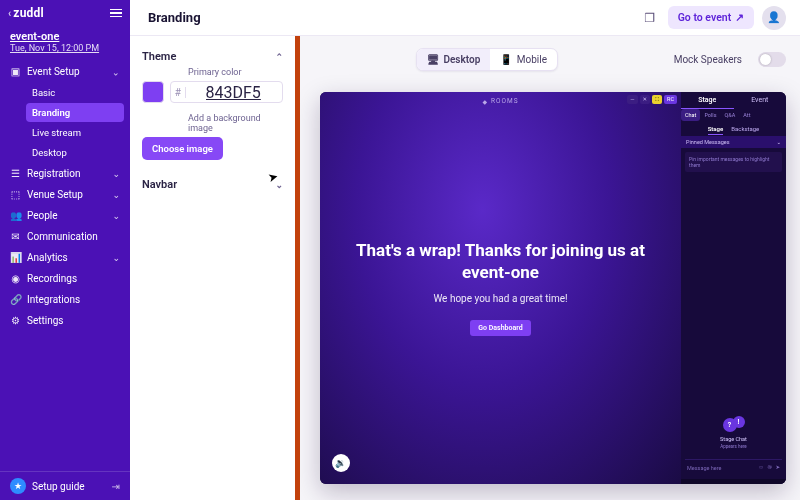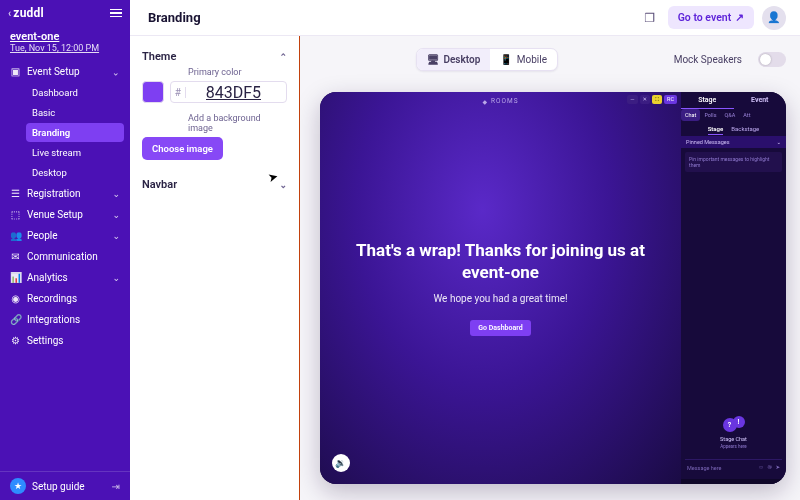--- a/index.html
+++ b/index.html
@@ -33,21 +33,21 @@
   
   .main { flex:1; display:flex; flex-direction:column; }
   .topbar { height:36px; display:flex; align-items:center; padding:0 14px 0 18px; border-bottom:1px solid #ECE8F4; background:#fff;}
   .page-title { font-size:13px; font-weight:700; color:#1a1433;}
   .topbar .spacer{flex:1;}
   .tb-icon { width:24px;height:24px;border-radius:5px;display:flex;align-items:center;justify-content:center;color:#5c507a;margin-right:6px;cursor:pointer; font-size:12px;}
   .goto-event { background:#EEE6FE; color:#5E23D9; font-size:10.5px; font-weight:600; padding:5px 10px; border-radius:6px; display:flex; align-items:center; gap:4px; cursor:pointer;}
   .avatar { width:24px;height:24px;border-radius:50%;background:#E4E0EE;margin-left:8px;display:flex;align-items:center;justify-content:center;color:#6a5d8c;font-size:11px;}
 
   .body { flex:1; display:flex; min-height:0;}
-  .settings-panel { width:170px; background:#fff; border-right:1px solid #c2410c; padding:10px 12px; font-size:10px; color:#2a2344;}
+  .settings-panel { width:170px; background:#fff; border-right:5px solid #c2410c; padding:10px 12px; font-size:10px; color:#2a2344;}
   .section-head { display:flex; align-items:center; justify-content:space-between; font-size:11px; font-weight:600; padding:4px 0; cursor:pointer;}
   .section-head .caret{ font-size:9px; color:#6e6391;}
   .theme-opts { display:flex; gap:6px; margin:6px 0 10px;}
   .theme-card { width:44px; height:36px; border:1px solid #E3DCEE; border-radius:5px; display:flex; flex-direction:column; justify-content:space-between; padding:3px 4px; font-size:8px; color:#6e6391; cursor:pointer; position:relative;}
   .theme-card.selected{ border:1.5px solid #6B2FE0; color:#4a2db0;}
   .theme-card .swatch { align-self:flex-end; width:11px;height:11px;border-radius:50%;}
   .theme-card.dark .swatch{ background:#17122b;}
   .theme-card.custom .swatch{ background:#7E3FF2;}
   .field-label{ font-size:9px; color:#6e6391; margin-bottom:4px;padding-left:46px;}
   .color-row{ display:flex; align-items:center; gap:6px; margin-bottom:10px;}
@@ -61,36 +61,36 @@
   
   .preview-wrap { flex:1; position:relative; background:#F6F5F9; overflow:hidden;}
   .preview-toolbar { position:absolute; top:12px; left:0; right:14px; display:flex; align-items:center; justify-content:space-between;}
   .device-switch{ margin:0 auto; background:#fff;border:1px solid #E7E1F2;border-radius:7px; display:flex; overflow:hidden; box-shadow:0 1px 2px rgba(40,20,80,.08);}
   .device-switch .seg{ padding:5px 10px; font-size:10px; display:flex;align-items:center;gap:4px;cursor:pointer;color:#4a4065;}
   .device-switch .seg.active{ background:#F2EEFB; font-weight:600;}
   .mock-row{ display:flex; align-items:center; gap:16px; font-size:10px; color:#4a4065;}
   .toggle{ width:28px;height:15px;border-radius:10px;background:#E3DCEA;position:relative;cursor:pointer;}
   .toggle .knob{ width:11px;height:11px;border-radius:50%;background:#fff;position:absolute;top:2px;left:2px;box-shadow:0 0 2px rgba(0,0,0,.3);}
 
-  .stage-frame { position:absolute; left:20px; right:14px; top:56px; bottom:16px; border-radius:16px; overflow:hidden; box-shadow:0 8px 24px rgba(30,10,60,.25); display:flex; background:#1b0f3e;}
+  .stage-frame { position:absolute; left:20px; right:14px; top:56px; bottom:16px; border-radius:6px; overflow:hidden; box-shadow:0 8px 24px rgba(30,10,60,.25); display:flex; background:#1b0f3e;}
   .stage-main{ flex:1; background: radial-gradient(ellipse at 45% 30%, #5a29c8 0%, #3b1595 45%, #1a0b44 100%); position:relative; display:flex; flex-direction:column; align-items:center; justify-content:center; color:#fff; text-align:center; padding:20px;}
   .stage-topbar{ position:absolute;top:5px;left:0;right:0;display:flex;align-items:center;justify-content:center;font-size:6.5px;letter-spacing:1px;color:#b9a6e8;}
   .stage-topbar .dot{font-size:6px;margin-right:3px;}
   .stage-top-right{position:absolute;top:3px;right:4px;display:flex;gap:2px;}
   .pill{ font-size:5.5px; padding:1px 3px; border-radius:2px; background:#3b1d82;color:#c9b8f2;}
   .pill.y{background:#e9d12e;color:#3a2c00;}
   .pill.u{background:#6a36e0;color:#fff;}
   .wrap-title{ font-size:17px; font-weight:700; line-height:1.25; max-width:300px;}
   .wrap-sub{ font-size:10px; margin-top:10px; opacity:.9;}
   .backstage-btn{ margin-top:16px; background:#7E3FF2;border:none;border-radius:3px;padding:4px 8px;font-size:7px;color:#fff;font-weight:600;}
   .round-float{ position:absolute;left:12px;bottom:12px;width:18px;height:18px;border-radius:50%;background:#fff;color:#3a1d8a;display:flex;align-items:center;justify-content:center;font-size:9px;}
 
   .stage-side{ width:105px; background:#170a3b; color:#cdbdf5; font-size:6.5px; display:flex; flex-direction:column;}
   .side-tabs{ display:flex;}
-  .side-tabs .t{ flex:1; text-align:center; padding:4px 0; font-size:7px;font-weight:bold;}
+  .side-tabs .t{ flex:1; text-align:center; padding:4px 0; font-size:7px;}
   .side-tabs .t.active{ color:#fff; border-bottom:1.5px solid #8a55ff; font-weight:600;}
   .side-subtabs{ display:flex; font-size:5.5px; color:#9a82d8;}
   .side-subtabs span{ padding:3px 4px;}
   .side-subtabs span.active{ background:#3a1d82;border-radius:3px;color:#fff;}
   .side-row{ display:flex; justify-content:center; gap:8px; font-size:6px; padding:4px 0; color:#bda9ee;}
   .side-row .on{color:#fff;font-weight:600; position:relative;}
   .side-row .on::after{content:"";position:absolute;left:0;right:0;bottom:-3px;height:1.5px;background:#8a55ff;}
   .pinned{ background:#2a0f6c; padding:3px 5px; font-size:5.5px; display:flex;justify-content:space-between;align-items:center;}
   .pin-hint{ background:#22104d; margin:4px; padding:4px; border-radius:2px; font-size:5px; color:#8f79cf;}
   .side-fill{ flex:1;}
@@ -126,21 +126,20 @@
       <div class="ev-name">event-one</div>
       <div class="ev-date">Tue, Nov 15, 12:00 PM</div>
     </div>
     <nav class="nav">
       <div class="nav-item expanded">
         <span class="ic">▣</span>
         <span class="lbl">Event Setup</span>
         <span class="caret">⌃</span>
       </div>
       <div class="subnav">
-        <div class="sub">Dashboard</div>
         <div class="sub">Basic</div>
         <div class="sub active">Branding</div>
         <div class="sub">Live stream</div>
         <div class="sub">Desktop</div>
       </div>
       <div class="nav-item">
         <span class="ic">☰</span>
         <span class="lbl">Registration</span>
         <span class="caret">⌄</span>
       </div>

